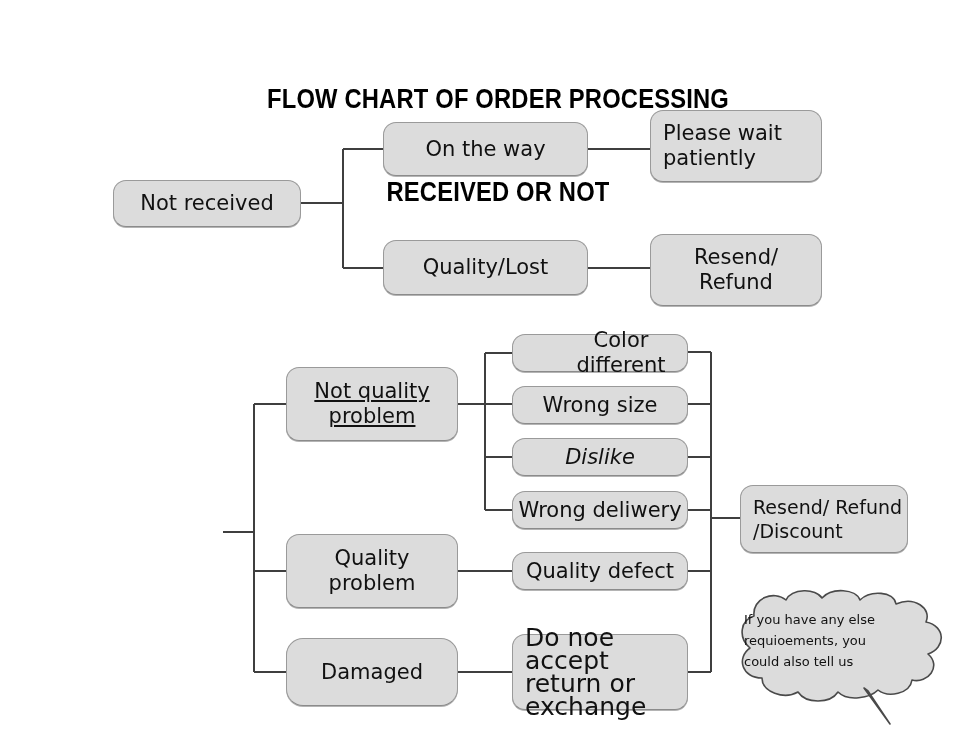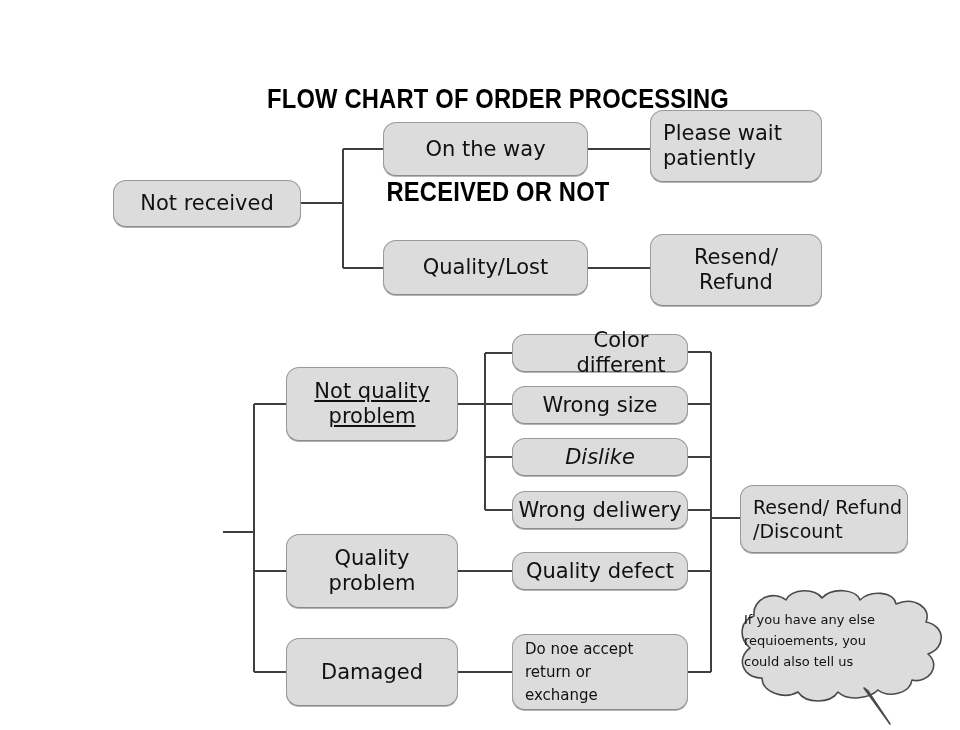--- a/index.html
+++ b/index.html
@@ -196,21 +196,21 @@
   <div class="node center" style="left:268px; top:367px; width:172px; height:74px;text-decoration:underline;">
     <span class="label">Not quality
 problem</span>
   </div>
 
   <div class="node center" style="left:268px; top:534px; width:172px; height:74px;">
     <span class="label">Quality
 problem</span>
   </div>
 
-  <div class="node center" style="left:268px; top:638px; width:172px; height:68px;">
+  <div class="node center" style="left:268px; top:638px; width:172px; height:68px;border-radius:17px;">
     <span class="label">Damaged</span>
   </div>
 
   <div class="node center" style="left:494px; top:334px; width:176px; height:38px;padding-left:42px;">
     <span class="label">Color different</span>
   </div>
 
   <div class="node center" style="left:494px; top:386px; width:176px; height:38px;">
     <span class="label">Wrong size</span>
   </div>
@@ -220,21 +220,21 @@
   </div>
 
   <div class="node center" style="left:494px; top:491px; width:176px; height:38px;">
     <span class="label">Wrong deliwery</span>
   </div>
 
   <div class="node center" style="left:494px; top:552px; width:176px; height:38px;">
     <span class="label">Quality defect</span>
   </div>
 
-  <div class="node left" style="left:494px; top:634px; width:176px; height:76px; font-size:15px; line-height:23px;">
+  <div class="node left" style="left:494px; top:634px; width:176px; height:76px; font-size:25px; line-height:23px;">
     <span class="label">Do noe accept
 return or
 exchange</span>
   </div>
 
   <div class="node left" style="left:722px; top:485px; width:168px; height:68px; font-size:19px; line-height:24px;">
     <span class="label">Resend/ Refund
 /Discount</span>
   </div>
 

